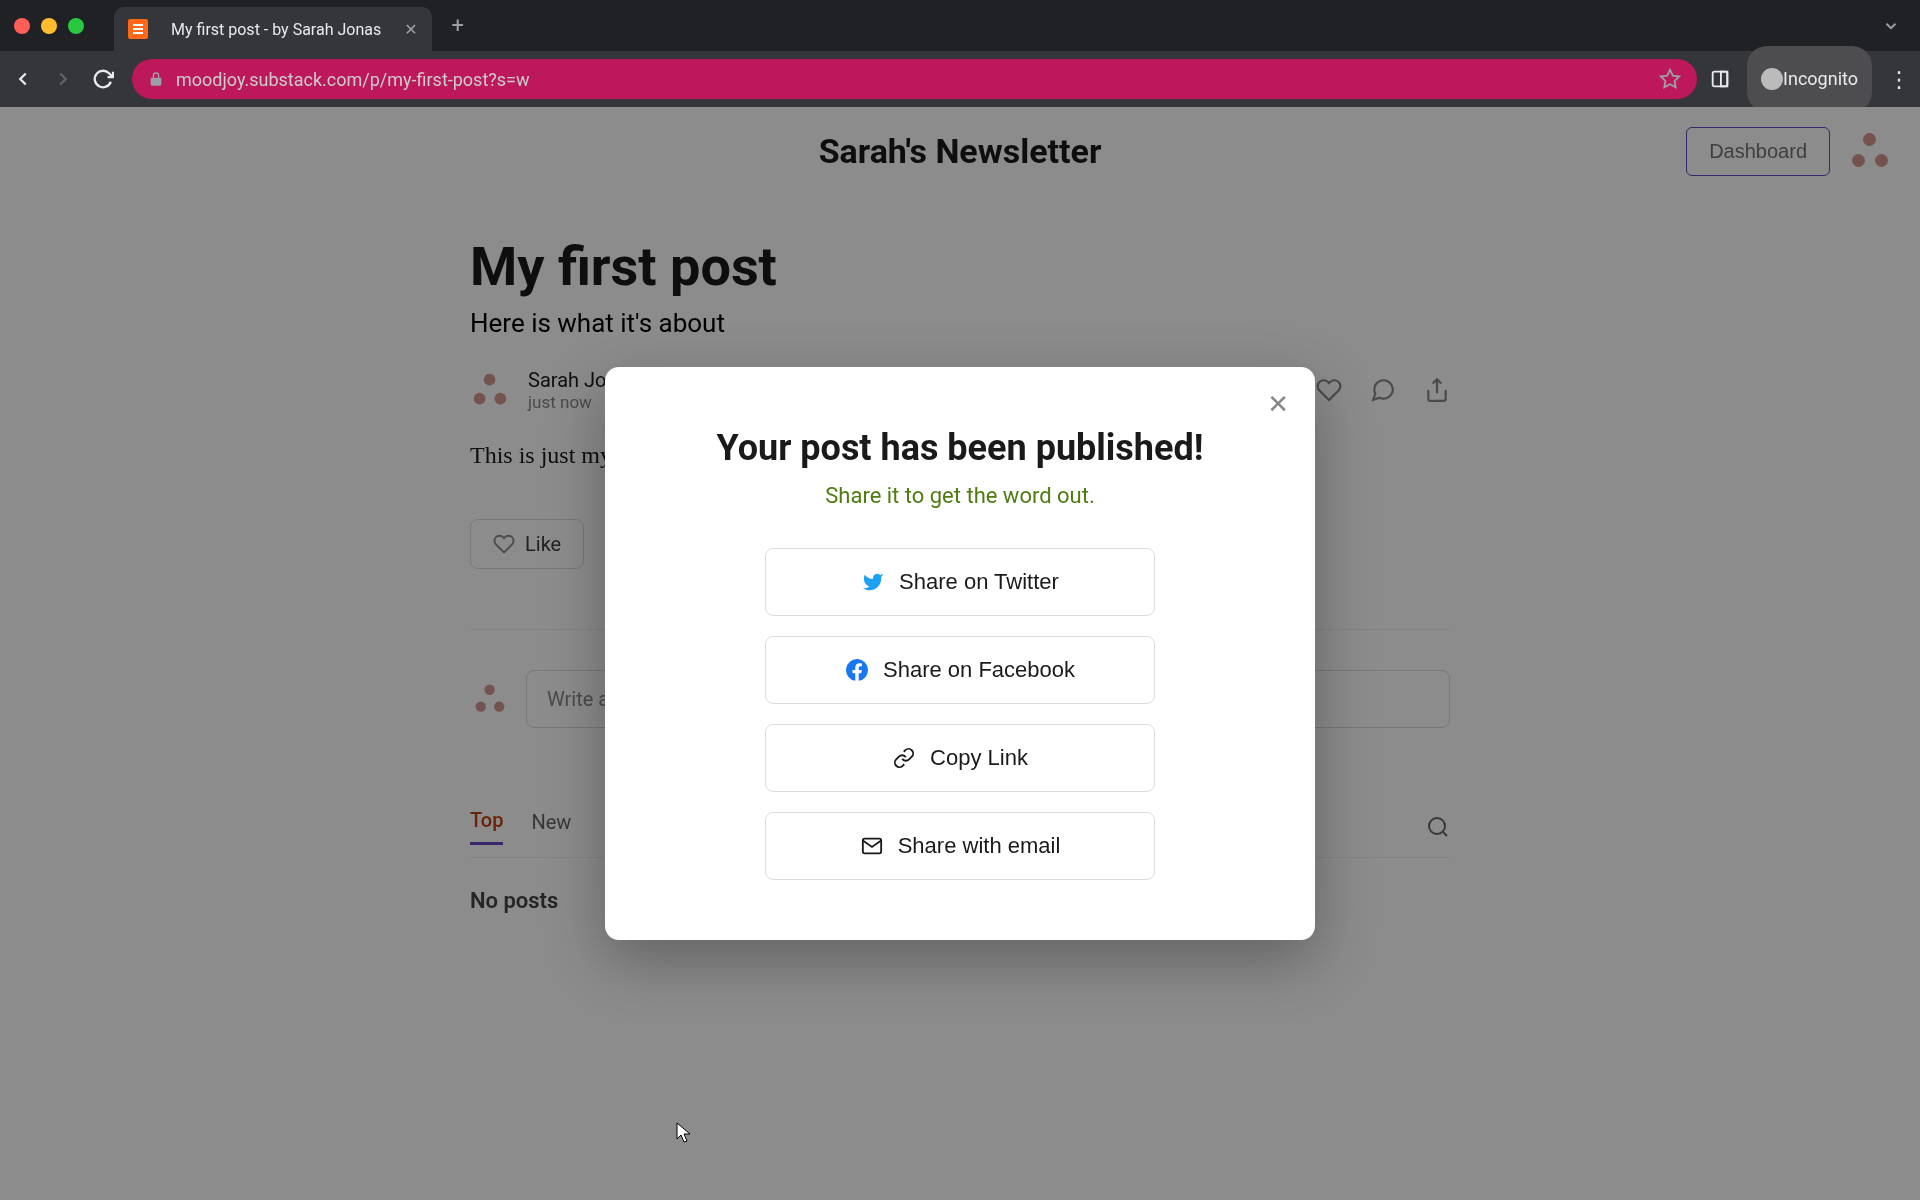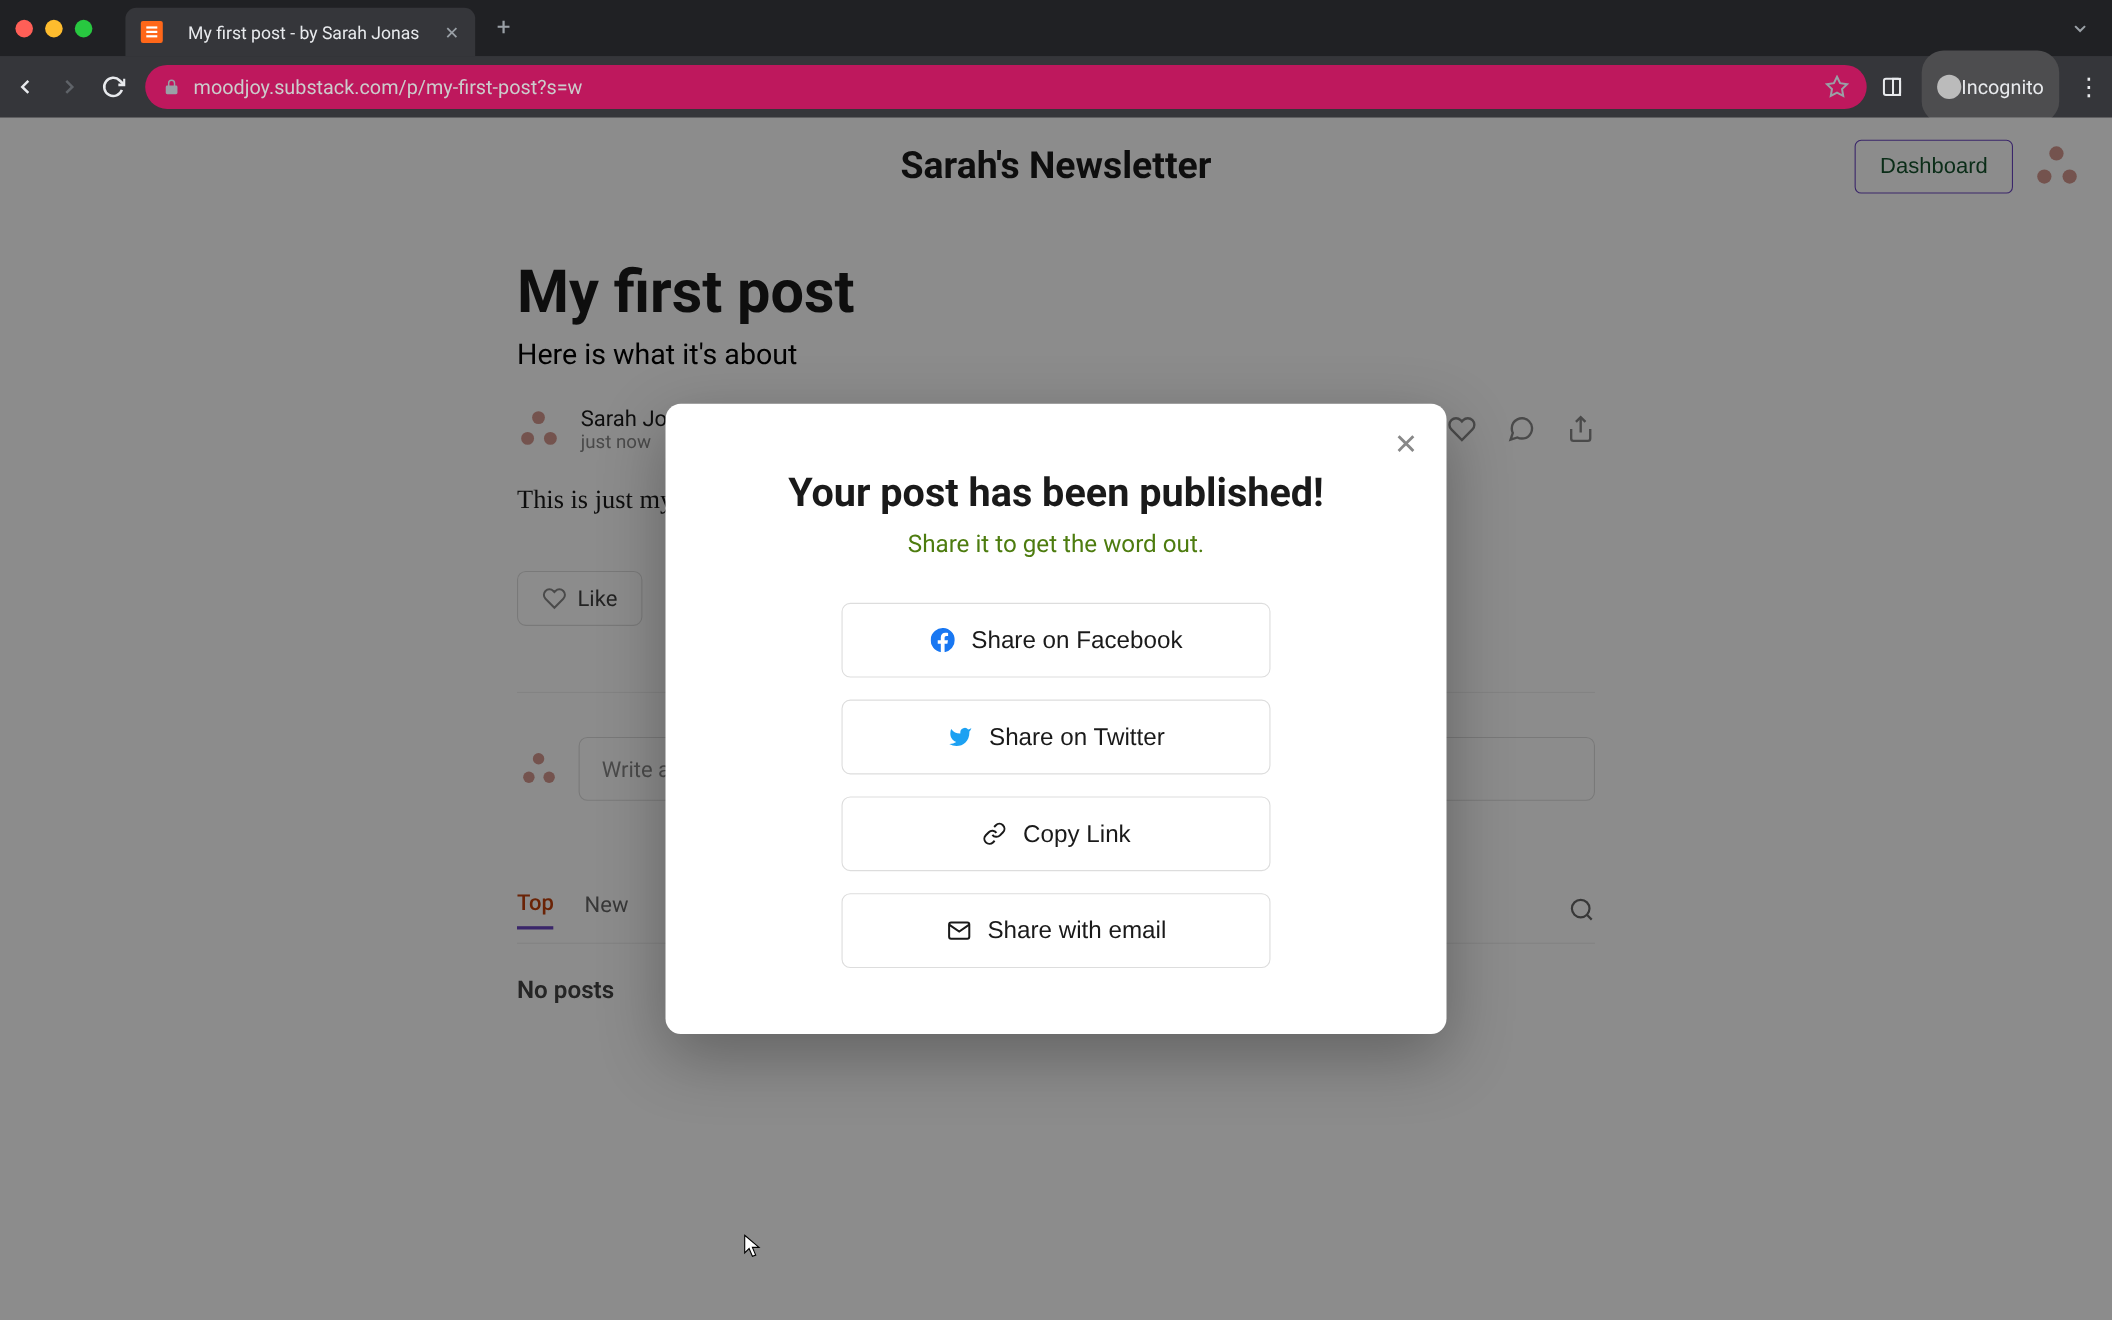--- a/index.html
+++ b/index.html
@@ -71,21 +71,21 @@
       display:flex;
       align-items:center;
       padding:0 16px;
       gap:12px;
       color:#e8eaed;
     }
     .lock { color:#9aa0a6; font-size:14px;}
     .url-text{font-size:18px; color:#ccc;}
     .star{color:#9aa0a6; font-size:22px; margin-left:auto;}
     .toolbar-right{display:flex; align-items:center; gap:16px; color:#e8eaed;}
-    .incognito-badge{display:flex; align-items:center; gap:0; background:#4d4d4f; padding:22px 14px; border-radius:20px; font-size:18px;}
+    .incognito-badge{display:flex; gap:0; background:#4d4d4f; padding:22px 14px; border-radius:20px; font-size:18px;}
     .incognito-icon{width:22px;height:22px; background:#bbb; border-radius:50%; position:relative;}
     .three-dots{color:#e8eaed; font-size:22px; cursor:pointer; letter-spacing:-2px;}
 
     
     .page {
       position:absolute;
       top:107px; left:0; right:0; bottom:0;
       background:#fff;
       overflow:auto;
     }
@@ -97,21 +97,21 @@
       display:flex;
       align-items:center;
       justify-content:center;
       position:relative;
       border-bottom: none;
     }
     .site-title{font-size:34px; font-weight:700; color:#1a1a1a;}
     .header-right{position:absolute; right:30px; display:flex; align-items:center; gap:20px;}
     .dashboard-btn{
       border:1px solid #6b46c1;
-      color:#14532d;
+      color:#737373;
       background:transparent;
       padding:12px 22px;
       border-radius:6px;
       font-size:20px;
       font-weight:500;
       cursor:pointer;
     }
     .avatar-dots{
       width:40px;height:40px; position:relative;
     }
@@ -342,35 +342,35 @@
   </div>
 </div>
 
 <div class="overlay">
   <div class="modal">
     <button class="modal-close">✕</button>
     <h2 class="modal-title">Your post has been published!</h2>
     <div class="modal-sub">Share it to get the word out.</div>
 
     <button class="share-btn">
+      <span class="ic ic-tw">
+        <svg width="22" height="22" viewBox="0 0 24 24" fill="#1da1f2">
+            <path d="M23 3a10.9 10.9 0 0 1-3.14 1.53 4.48 4.48 0 0 0-7.86 3v1A10.66 10.66 0 0 1 3 4s-4 9 5 13a11.64 11.64 0 0 1-7 2c9 5 20 0 20-11.5a4.5 4.5 0 0 0-.08-.83A7.72 7.72 0 0 0 23 3z"></path>
+          </svg>
+      </span>
+      <span>Share on Twitter</span>
+    </button>
+
+    <button class="share-btn">
       <span class="ic ic-fb">
         <svg width="22" height="22" viewBox="0 0 24 24" fill="#1877f2">
             <path d="M24 12a12 12 0 1 0-13.875 11.854v-8.385H7.078V12h3.047V9.356c0-3.007 1.792-4.668 4.533-4.668 1.312 0 2.686.234 2.686.234v2.953h-1.513c-1.491 0-1.956.925-1.956 1.874V12h3.328l-.532 3.469h-2.796v8.385A12 12 0 0 0 24 12z"></path>
           </svg>
       </span>
       <span>Share on Facebook</span>
-    </button>
-
-    <button class="share-btn">
-      <span class="ic ic-tw">
-        <svg width="22" height="22" viewBox="0 0 24 24" fill="#1da1f2">
-            <path d="M23 3a10.9 10.9 0 0 1-3.14 1.53 4.48 4.48 0 0 0-7.86 3v1A10.66 10.66 0 0 1 3 4s-4 9 5 13a11.64 11.64 0 0 1-7 2c9 5 20 0 20-11.5a4.5 4.5 0 0 0-.08-.83A7.72 7.72 0 0 0 23 3z"></path>
-          </svg>
-      </span>
-      <span>Share on Twitter</span>
     </button>
 
     <button class="share-btn">
       <span class="ic">
         <svg width="22" height="22" viewBox="0 0 24 24" fill="none" stroke="#1a1a1a" stroke-width="2">
             <path d="M10 13a5 5 0 0 0 7.54.54l3-3a5 5 0 0 0-7.07-7.07l-1.72 1.71"></path>
             <path d="M14 11a5 5 0 0 0-7.54-.54l-3 3a5 5 0 0 0 7.07 7.07l1.71-1.71"></path>
           </svg>
       </span>
       <span>Copy Link</span>

